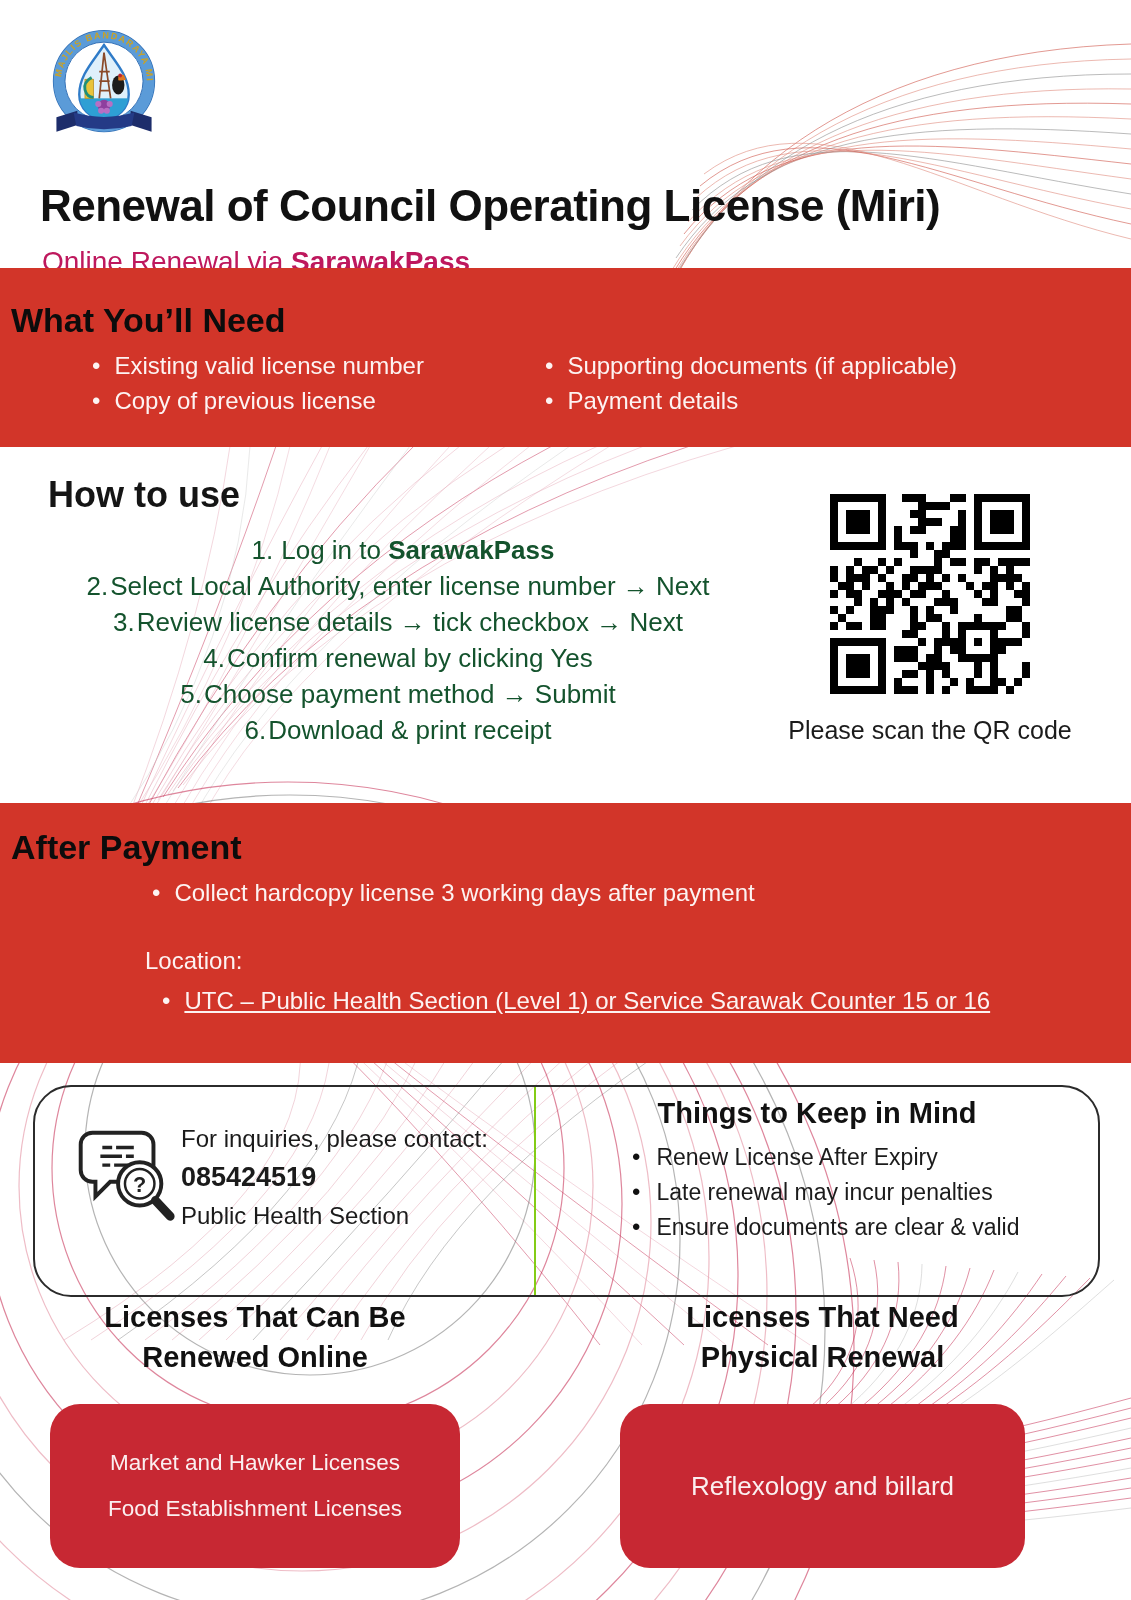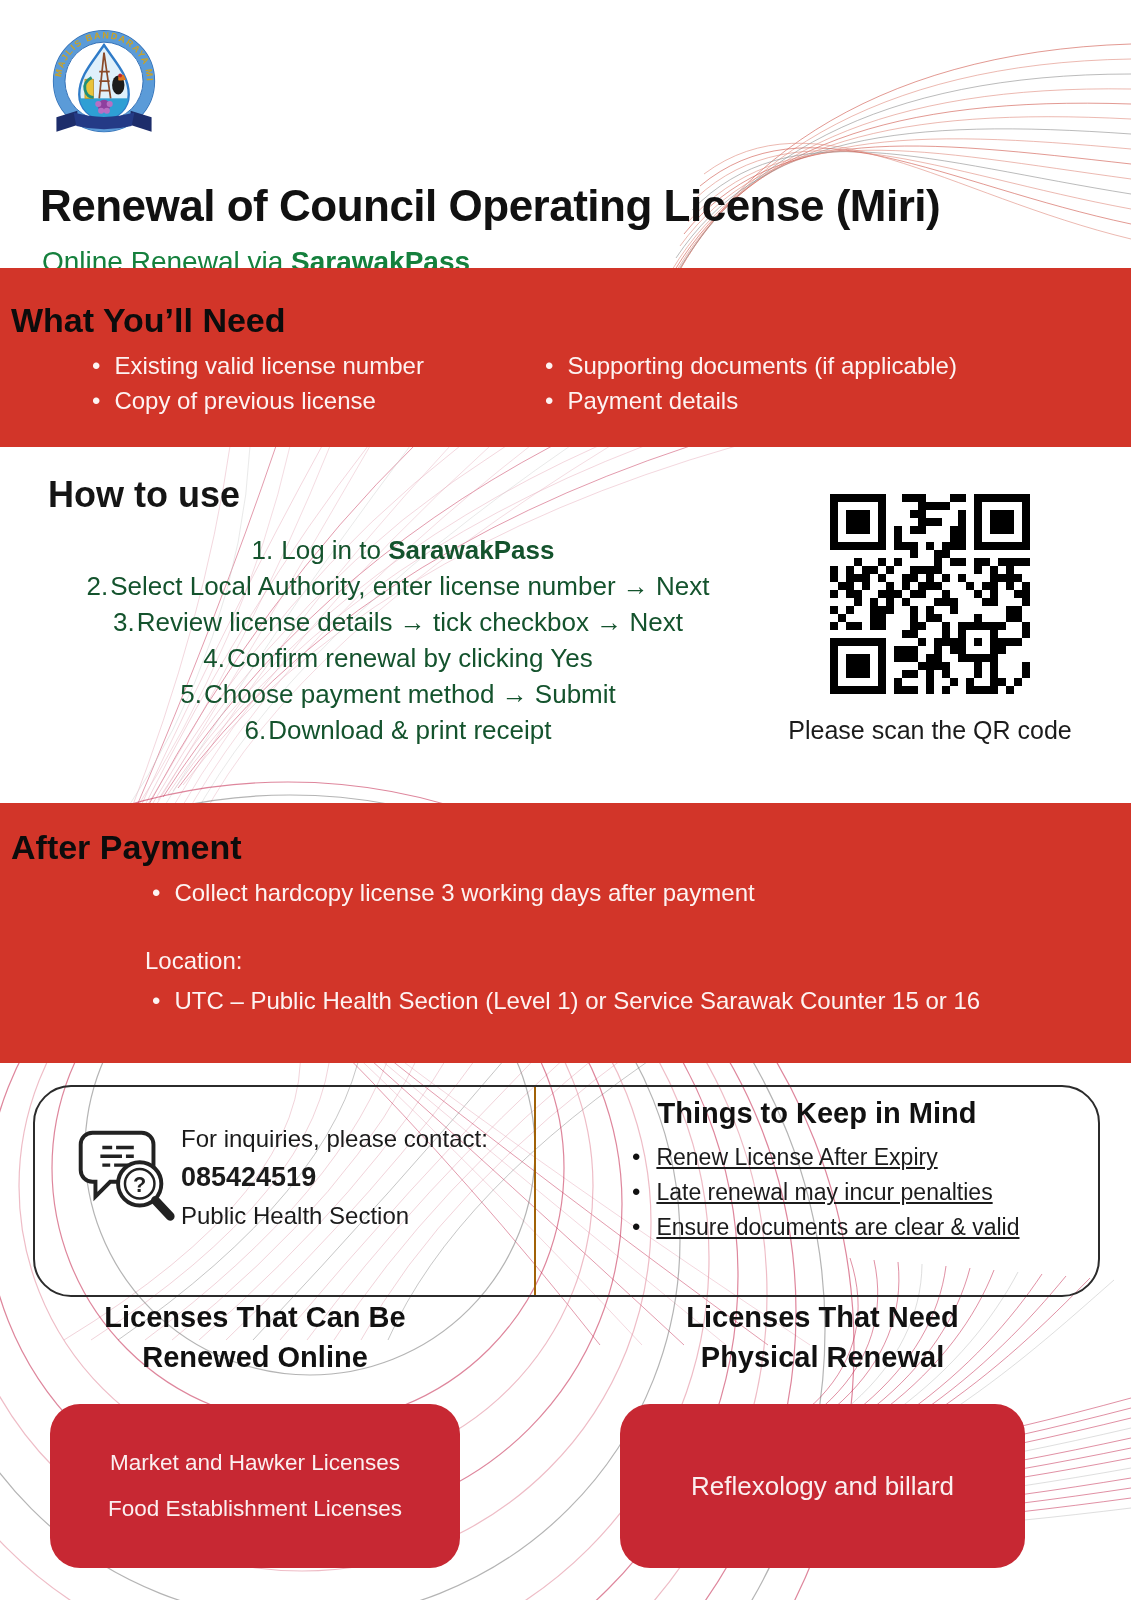--- a/index.html
+++ b/index.html
@@ -4,63 +4,63 @@
 <style>
   html,body{margin:0;padding:0;background:#fff;}
   body{font-family:"Liberation Sans",sans-serif;color:#111;}
   .page{position:relative;width:1131px;height:1600px;background:#fff;overflow:hidden;}
   #deco{position:absolute;left:0;top:0;width:1131px;height:1600px;z-index:0;}
   .z{position:absolute;z-index:1;}
 
   
   .logo{left:45px;top:26px;width:118px;height:118px;}
   .title{left:40px;top:152px;width:1085px;font-size:44px;font-weight:bold;letter-spacing:-0.5px;white-space:nowrap;color:#111;}
-  .subtitle{left:42px;top:218px;font-size:28px;color:#15803d;}
+  .subtitle{left:42px;top:218px;font-size:28px;color:#be185d;}
   .subtitle b{font-weight:bold;}
 
   
   .band{left:0;width:1131px;background:var(--band-red);}
   .band1{top:268px;height:179px;}
   .band2{top:803px;height:260px;}
   .band h2{position:absolute;left:0;width:100%;margin:11px;font-size:34px;font-weight:bold;color:#0c0c0c;}
   .band1 h2{top:22px;}
   .band2 h2{top:14px;}
   .wlist{position:absolute;margin:0;padding:0;list-style:none;font-size:24px;color:#fdf3f2;}
   .wlist li{height:35px;line-height:35px;}
   .dot{display:inline-block;margin-right:14px;font-size:24px;}
   .wl-left{left:92px;top:80px;}
   .wl-right{left:545px;top:80px;}
   .ap-b1{left:152px;top:72px;}
   .ap-loc{position:absolute;left:145px;top:144px;font-size:24px;color:#fdf3f2;}
-  .ap-b2{left:152px;top:180px;}
+  .ap-b2{left:162px;top:180px;text-decoration:underline;}
 
   
   .how-title{left:48px;top:474px;margin:0;font-size:36px;font-weight:bold;color:#151515;}
   .steps{left:48px;top:532px;width:700px;font-size:26px;color:#14532d;text-align:center;}
   .step{height:36px;line-height:36px;white-space:nowrap;}
   .step .num{margin-right:2px;}
   .step:first-child{padding-left:10px;}
   .step:first-child .num{margin-right:8px;}
   .step b{font-weight:bold;}
 
   
   .qr-wrap{left:750px;top:494px;width:360px;text-align:center;}
   .qr-wrap svg{display:block;margin:0 auto;background:#fff;}
   .qr-caption{margin-top:22px;font-size:25px;color:#1b1b1b;}
 
   
   .infobox{left:33px;top:1085px;width:1063px;height:208px;border:2px solid #2b2b2b;border-radius:38px;background:transparent;}
   .ib-left{position:absolute;left:0;top:0;width:499px;height:100%;}
-  .ib-right{position:absolute;left:499px;top:0;right:0;height:100%;border-left:2px solid #a16207;}
+  .ib-right{position:absolute;left:499px;top:0;right:0;height:100%;border-left:2px solid #84cc16;}
   .contact-icon{position:absolute;left:28px;top:26px;width:118px;height:118px;}
   .contact-text{position:absolute;left:146px;top:38px;font-size:24px;color:#1b1b1b;}
   .contact-text .phone{font-size:27px;font-weight:bold;margin:9px 0;}
   .mind-title{position:absolute;left:0;top:10px;width:100%;margin:0;text-align:center;font-size:29px;font-weight:bold;color:#111;}
   .mind-list{position:absolute;left:96px;top:52px;margin:0;padding:0;list-style:none;font-size:23px;color:#1b1b1b;}
-  .mind-list li{height:35px;line-height:35px;text-decoration:underline;}
+  .mind-list li{height:35px;line-height:35px;}
   .mind-list .dot{color:#111;margin-right:16px;}
 
   
   .col-h{margin:0;text-align:center;font-size:29px;font-weight:bold;color:#111;line-height:40px;}
   .colh-left{left:45px;top:1297px;width:420px;}
   .colh-right{left:615px;top:1297px;width:415px;}
   .redbox{background:var(--box-red);border-radius:30px;color:#fbeff0;display:flex;flex-direction:column;justify-content:center;align-items:center;text-align:center;}
   .rb-left{left:50px;top:1404px;width:410px;height:164px;font-size:22.5px;line-height:38px;gap:8px;}
   .rb-right{left:620px;top:1404px;width:405px;height:164px;font-size:26px;}
 </style>

